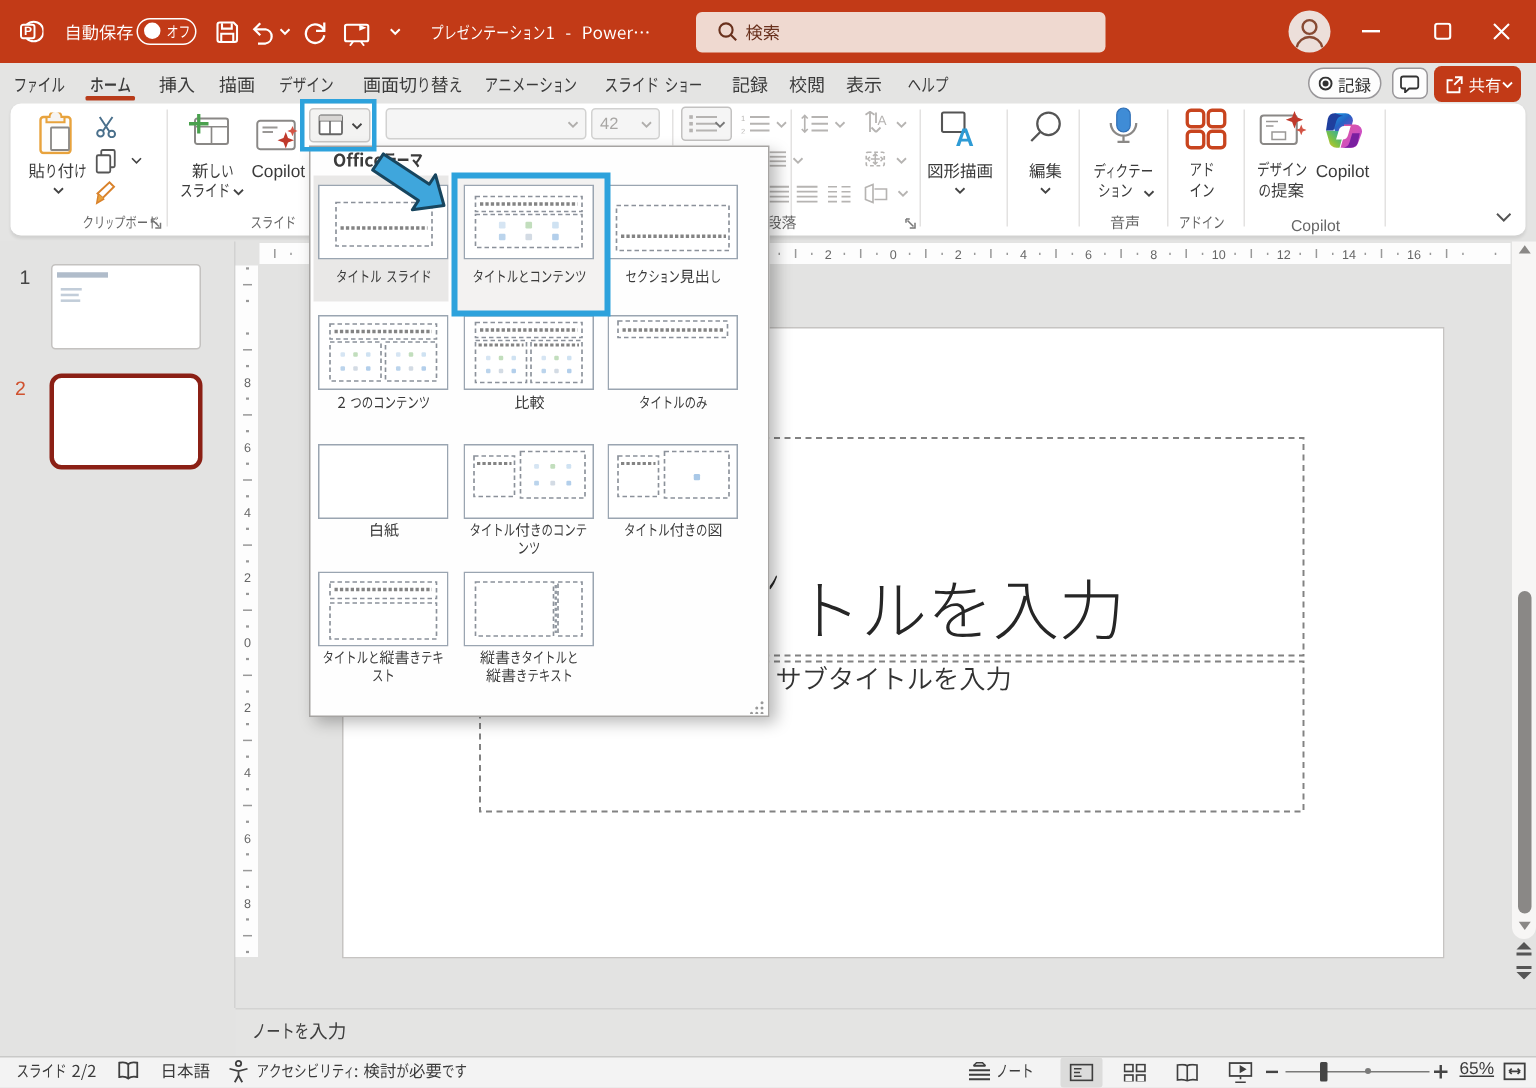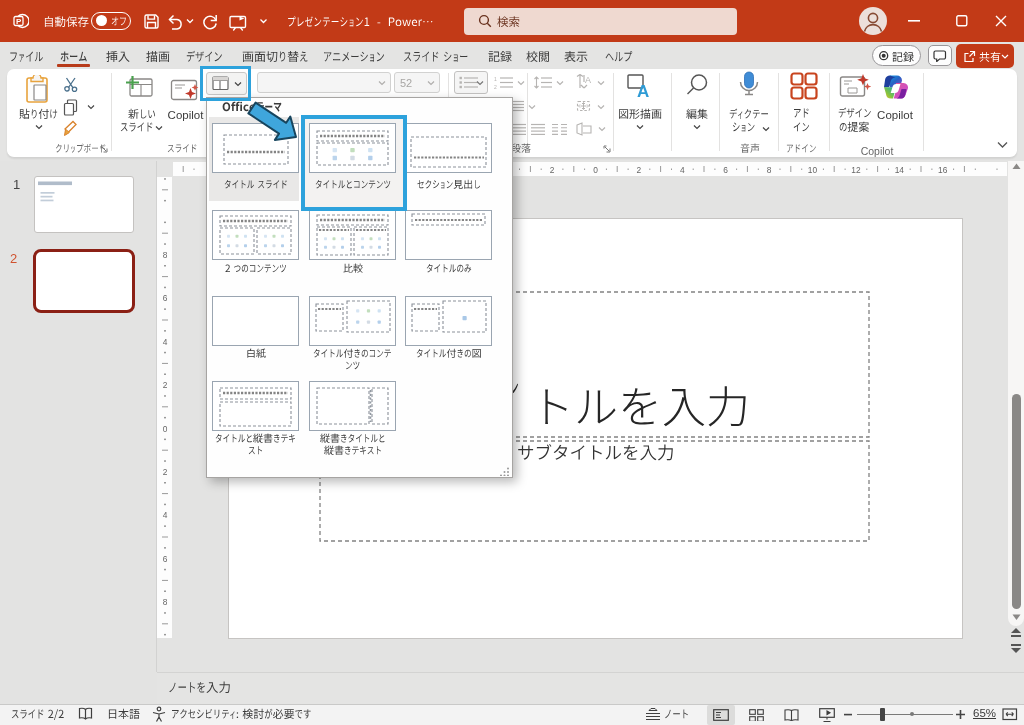--- a/index.html
+++ b/index.html
@@ -203,21 +203,21 @@
 <rect x="1" y="1" width="15" height="3.5" fill="#d8d6d4"></rect>
     </svg>
     <svg style="position:absolute;left:234px;top:81px;" width="8" height="6" viewBox="0 0 8 6">
       <path d="M1 1.5 L4 4.5 L7 1.5" fill="none" stroke="#444" stroke-width="1.2"></path>
     </svg>
     <div style="position:absolute;left:257px;top:72px;width:134px;height:21px;background:#f5f5f5;border:1px solid #d2d2d1;border-radius:3px"></div>
     <svg style="position:absolute;left:378px;top:80px;" width="8" height="6" viewBox="0 0 8 6">
       <path d="M1 1.5 L4 4.5 L7 1.5" fill="none" stroke="#b0aeac" stroke-width="1.2"></path>
     </svg>
     <div style="position:absolute;left:394px;top:72px;width:46px;height:21px;background:#f5f5f5;border:1px solid #d2d2d1;border-radius:3px"></div>
-    <div style="position:absolute;left:400px;top:77px;font:400 11px 'Liberation Sans',sans-serif;color:#a8a6a4;white-space:nowrap;letter-spacing:0px;">52</div>
+    <div style="position:absolute;left:400px;top:77px;font:400 11px 'Liberation Sans',sans-serif;color:#a8a6a4;white-space:nowrap;letter-spacing:0px;">42</div>
     <svg style="position:absolute;left:427px;top:80px;" width="8" height="6" viewBox="0 0 8 6">
       <path d="M1 1.5 L4 4.5 L7 1.5" fill="none" stroke="#b0aeac" stroke-width="1.2"></path>
     </svg>
     <div style="position:absolute;left:454px;top:71px;width:34px;height:23px;background:#f5f5f5;border:1px solid #c3c2c1;border-radius:3px"></div>
     <svg style="position:absolute;left:459px;top:76px;" width="22" height="13" viewBox="0 0 22 13">
       <path d="M5 2 h14" stroke="#b6b4b2" stroke-width="1.2"></path>
       <path d="M5 6.5 h14" stroke="#b6b4b2" stroke-width="1.2"></path>
       <path d="M5 11 h14" stroke="#b6b4b2" stroke-width="1.2"></path>
       <rect x="0.5" y="0.8" width="2.4" height="2.4" fill="#b6b4b2"></rect>
       <rect x="0.5" y="5.3" width="2.4" height="2.4" fill="#b6b4b2"></rect>

